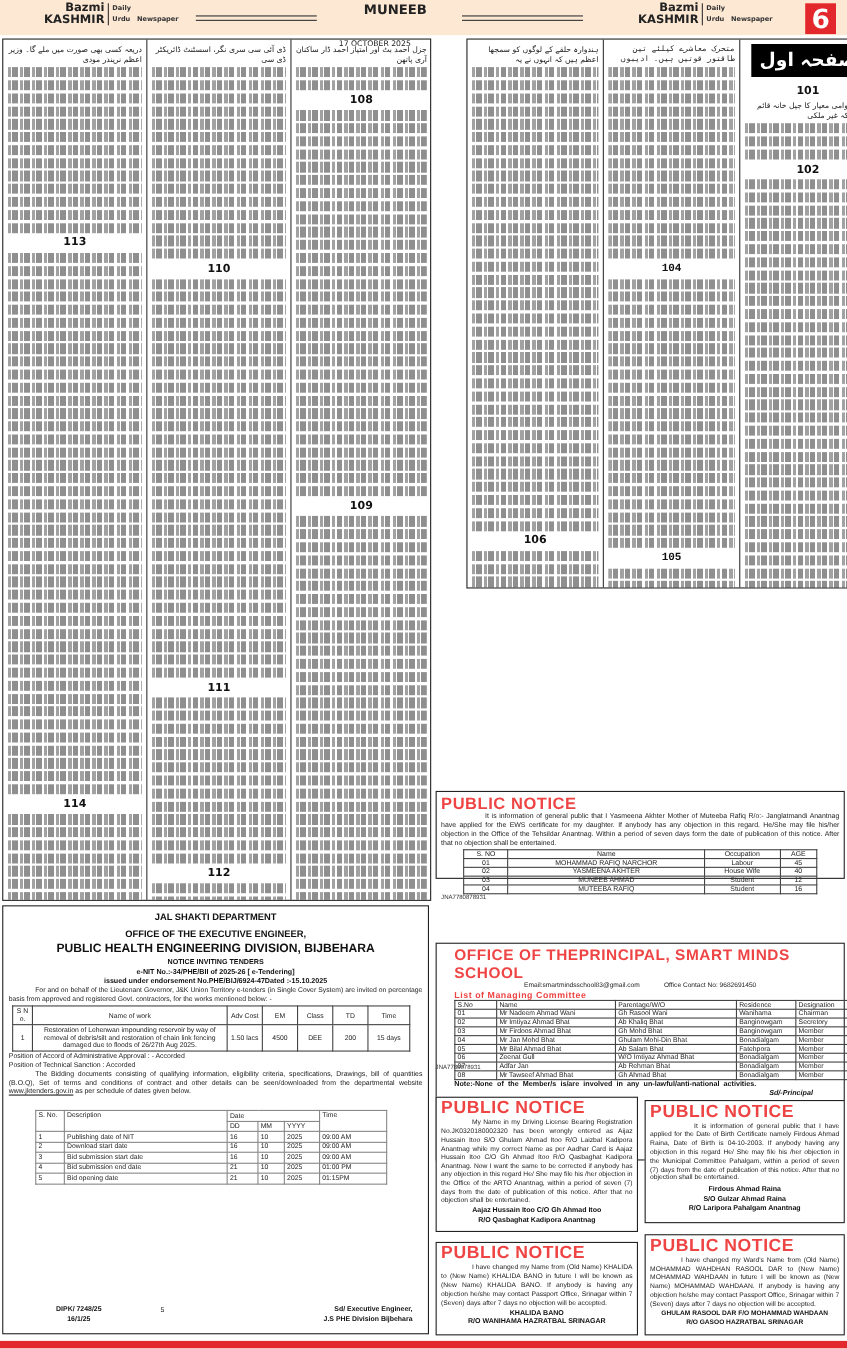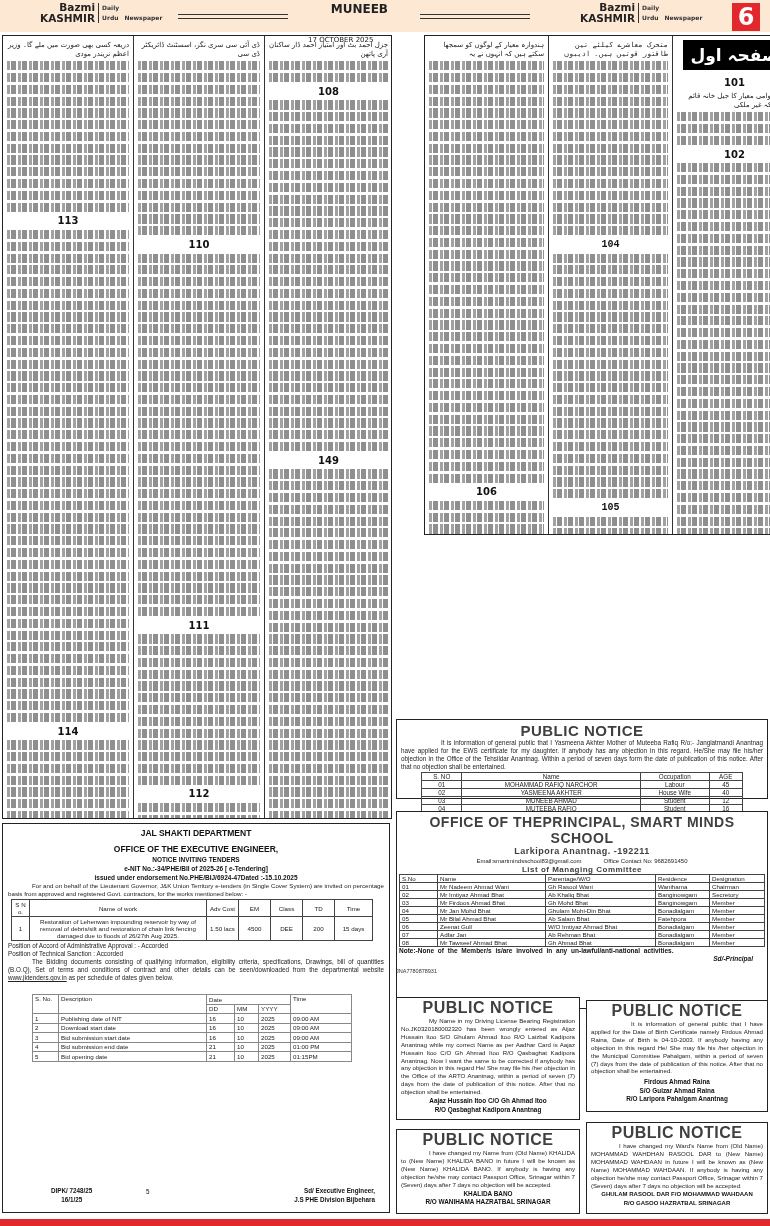--- a/index.html
+++ b/index.html
@@ -14,21 +14,21 @@
 .day{position:absolute;left:318px;top:2px;width:70px;text-align:right;font-weight:bold;font-size:12px;color:#222;}
 .date{position:absolute;left:308px;top:36px;font-size:7px;color:#222;white-space:nowrap;}
 .pageno{position:absolute;left:732px;top:3px;width:28px;height:28px;background:#e2282d;color:#fff;font-weight:bold;font-size:24px;line-height:28px;text-align:center;font-family:"DejaVu Sans",sans-serif;}
 .urdu-block{position:absolute;border:1px solid #222;}
 .col{position:absolute;top:0;bottom:0;overflow:hidden;direction:rtl;padding:2px 4px;}
 .col .line{height:9.2px;margin:2.6px 0;background:repeating-linear-gradient(90deg,#555 0 3px,#fff 3px 4px,#333 4px 9px,#fff 9px 11px);opacity:.55;}
 .col .num{direction:ltr;text-align:center;font-weight:bold;font-size:10px;line-height:13px;color:#111;}
 .vsep{position:absolute;top:0;bottom:0;width:1px;background:#333;}
 .banner{background:#000;color:#fff;text-align:center;font-size:17px;font-weight:bold;height:30px;line-height:30px;margin:2px 6px 6px;direction:rtl;}
 .box{position:absolute;border:1.5px solid #222;background:#fff;}
-.pn-title{font-family:"Liberation Sans",sans-serif;font-weight:bold;text-align:center;color:#404040;letter-spacing:.5px;}
+.pn-title{font-family:"Liberation Sans",sans-serif;font-weight:bold;text-align:left;color:#ef4444;letter-spacing:.5px;}
 .p-text{font-family:"Liberation Sans",sans-serif;font-size:6.3px;line-height:8px;text-align:justify;color:#222;}
 .p-sign{font-family:"Liberation Sans",sans-serif;font-size:6.4px;line-height:8.5px;font-weight:bold;text-align:center;color:#111;}
 table{border-collapse:collapse;font-family:"Liberation Sans",sans-serif;}
 td,th{border:1px solid #444;font-weight:normal;color:#222;}
 .t1 td,.t1 th{font-size:6.3px;height:8px;padding:0 2px;text-align:center;}
 .t2 td,.t2 th{font-size:6.2px;height:8px;padding:0 2px;text-align:left;}
 .t3 td,.t3 th{font-size:6.2px;padding:1px 2px;text-align:center;}
 .t4 td,.t4 th{font-size:6.2px;height:9.5px;padding:0 2px;text-align:left;border-color:#888;}
 .redbar{position:absolute;left:0;top:1219px;width:770px;height:7px;background:#e2282d;}
 </style>
@@ -92,21 +92,21 @@
       <div class="line"></div>
       <div class="line"></div>
       <div class="line"></div>
       <div class="line"></div>
       <div class="line"></div>
       <div class="line"></div>
       <div class="line"></div>
       <div class="line"></div>
       <div class="line"></div>
       <div class="line"></div>
-    <div class="num">149</div>
+    <div class="num">109</div>
     <div class="line"></div>
       <div class="line"></div>
       <div class="line"></div>
       <div class="line"></div>
       <div class="line"></div>
       <div class="line"></div>
       <div class="line"></div>
       <div class="line"></div>
       <div class="line"></div>
       <div class="line"></div>
@@ -378,21 +378,21 @@
       <div class="line"></div>
       <div class="line"></div>
       <div class="line"></div>
       <div class="line"></div>
       <div class="line"></div>
       <div class="line"></div>
       <div class="line"></div>
   </div>
   <div class="vsep" style="left:123px;"></div>
   <div class="col" style="left:0;width:123px;">
-    <div class="line" style="background:none;opacity:1;font-size:7px;line-height:9px;height:auto;color:#222;">ہندوارہ معیار کے لوگوں کو سمجھا سکتے ہیں کہ انہوں نے یہ</div>
+    <div class="line" style="background:none;opacity:1;font-size:7px;line-height:9px;height:auto;color:#222;">ہندوارہ حلقے کے لوگوں کو سمجھا اعظم ہیں کہ انہوں نے یہ</div>
     <div class="line"></div>
       <div class="line"></div>
       <div class="line"></div>
       <div class="line"></div>
       <div class="line"></div>
       <div class="line"></div>
       <div class="line"></div>
       <div class="line"></div>
       <div class="line"></div>
       <div class="line"></div>
@@ -477,23 +477,22 @@
           <td>04</td>
           <td>MUTEEBA RAFIQ</td>
           <td>Student</td>
           <td>16</td>
         </tr>
     </tbody>
   </table>
   <div style="font-size:5.5px;font-family:'Liberation Sans',sans-serif;color:#333;">JNA7780878931</div>
 </div>
 
-<div class="box" style="left:396px;top:811px;width:372px;height:198px;padding:2px 2px;">
+<div class="box" style="left:396px;top:857px;width:372px;height:198px;padding:2px 16px;">
   <div class="pn-title" style="font-size:14px;line-height:16px;">OFFICE OF THEPRINCIPAL, SMART MINDS SCHOOL</div>
-  <div class="pn-title" style="font-size:9px;line-height:11px;">Larkipora Anantnag. -192211</div>
   <div style="display:flex;justify-content:center;gap:22px;font-family:'Liberation Sans',sans-serif;font-size:6px;line-height:8px;color:#222;">
     <span>Email:smartmindsschool83@gmail.com</span>
     <span>Office Contact No: 9682691450</span>
   </div>
   <div class="pn-title" style="font-size:8px;line-height:9px;">List of Managing Committee</div>
   <table class="t2" style="width:366px;">
     <thead>
         <tr>
       <th style="width:38px">S.No</th>
       <th style="width:108px">Name</th>
@@ -562,20 +561,21 @@
     </tbody>
   </table>
   <div style="font-family:'Liberation Sans',sans-serif;font-weight:bold;font-size:6.5px;line-height:8px;word-spacing:2px;">Note:-None of the Member/s is/are involved in any un-lawful/anti-national activities.</div>
   <div style="font-family:'Liberation Sans',sans-serif;font-weight:bold;font-style:italic;font-size:6.5px;text-align:right;padding-right:12px;">Sd/-Principal</div>
 </div>
 <div style="position:absolute;left:396px;top:968px;font-size:5.5px;font-family:'Liberation Sans',sans-serif;color:#333;">JNA7780878931</div>
 
 <div class="box" style="left:2px;top:823px;width:388px;height:390px;padding:3px 5px;">
   <div style="text-align:center;font-family:'Liberation Sans',sans-serif;font-weight:bold;font-size:8.5px;line-height:12px;">JAL SHAKTI DEPARTMENT</div>
   <div style="text-align:center;font-family:'Liberation Sans',sans-serif;font-weight:bold;font-size:8.5px;line-height:12px;margin-top:4px;">OFFICE OF THE  EXECUTIVE ENGINEER,</div>
+  <div style="text-align:center;font-family:'Liberation Sans',sans-serif;font-weight:bold;font-size:11px;line-height:15px;">PUBLIC HEALTH ENGINEERING DIVISION, BIJBEHARA</div>
   <div style="text-align:center;font-family:'Liberation Sans',sans-serif;font-weight:bold;font-size:6.5px;line-height:9px;">NOTICE INVITING TENDERS</div>
   <div style="text-align:center;font-family:'Liberation Sans',sans-serif;font-weight:bold;font-size:6.5px;line-height:9px;">e-NIT No.:-34/PHE/BII of 2025-26 [ e-Tendering]</div>
   <div style="text-align:center;font-family:'Liberation Sans',sans-serif;font-weight:bold;font-size:6.5px;line-height:9px;">issued under endorsement No.PHE/BIJ/6924-47Dated :-15.10.2025</div>
   <div class="p-text" style="text-indent:24px;font-size:6.2px;">For and on behalf of  the Lieutenant  Governor, J&amp;K Union  Territory e-tenders  (in  Single  Cover System) are invited on percentage basis from approved  and registered  Govt.  contractors, for the works mentioned below: -</div>
   <table class="t3" style="width:362px;margin:1px 0 0 3px;">
     <thead>
         <tr>
       <th style="width:18px">S N o.</th>
       <th>Name of work</th>
       <th style="width:32px">Adv Cost</th>

